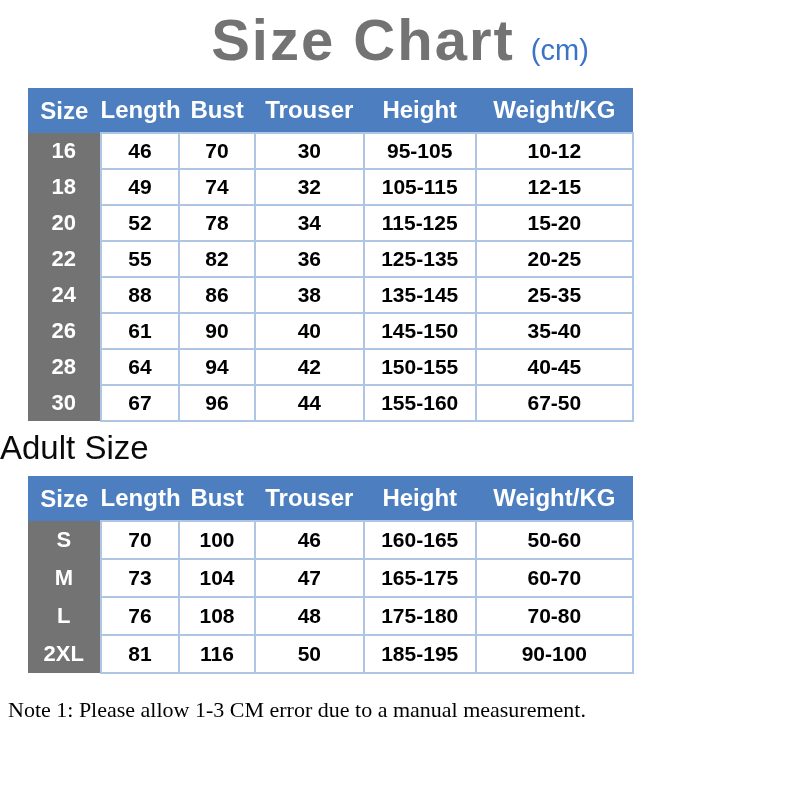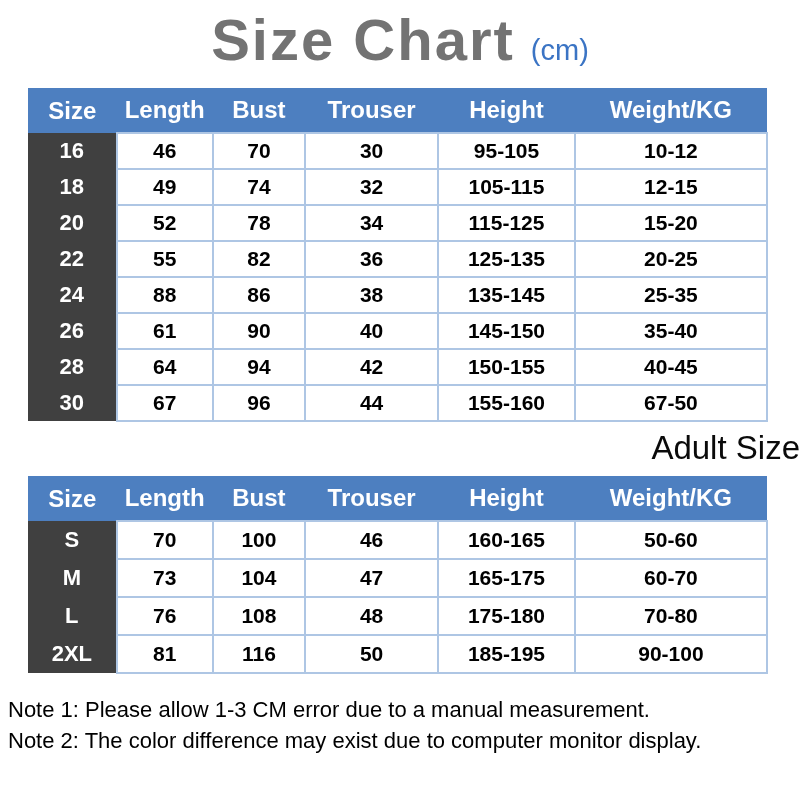--- a/index.html
+++ b/index.html
@@ -23,21 +23,21 @@
     vertical-align: baseline;
   }
   .title-unit {
     font-size: 29px;
     font-weight: normal;
     color: #3b74c4;
     vertical-align: baseline;
     margin-left: 16px;
   }
   table.size-table {
-    width: 740px;
+    width: 606px;
     margin-left: 28px;
     border-collapse: collapse;
     table-layout: fixed;
     text-align: center;
   }
   col.c-size    { width: 12%;   }
   col.c-length  { width: 13%;   }
   col.c-bust    { width: 12.5%; }
   col.c-trouser { width: 18%;   }
   col.c-height  { width: 18.5%; }
@@ -45,45 +45,46 @@
   .size-table th {
     background: #4d7fc0;
     color: #ffffff;
     font-size: 24px;
     font-weight: bold;
     height: 45px;
     padding: 0;
   }
   .size-table td { padding: 0; }
   td.size-cell {
-    background: #404040;
+    background: #737373;
     color: #ffffff;
     font-size: 22px;
     font-weight: bold;
   }
   td.data-cell {
     background: #ffffff;
     color: #000000;
     font-size: 21px;
     font-weight: bold;
     border: 2px solid #aec6e4;
   }
   #kids-table tr.body-row { height: 36px; }
   #adult-table tr.body-row { height: 38px; }
   .section-heading {
-    text-align: right;
+    text-align: left;
     font-size: 33px;
     font-weight: normal;
     color: #0a0a0a;
     margin: 0;
     padding: 8px 0 10px 0;
     line-height: 36px;
   }
   .notes {
     margin: 20px 0 0 8px;
+    font-family: Liberation Serif, serif;
   }
   .note-line {
     font-size: 22px;
     line-height: 31px;
     color: #000000;
   }
 </style>
 </head>
 <body>
 
@@ -226,14 +227,13 @@
     <td class="data-cell">116</td>
     <td class="data-cell">50</td>
     <td class="data-cell">185-195</td>
     <td class="data-cell">90-100</td>
   </tr>
 </tbody>
   </table>
 
 <div class="notes">
   <div class="note-line">Note 1: Please allow 1-3 CM error due to a manual measurement.</div>
-  <div class="note-line">Note 2: The color difference may exist due to computer monitor display.</div>
 </div>
 
 </body></html>

